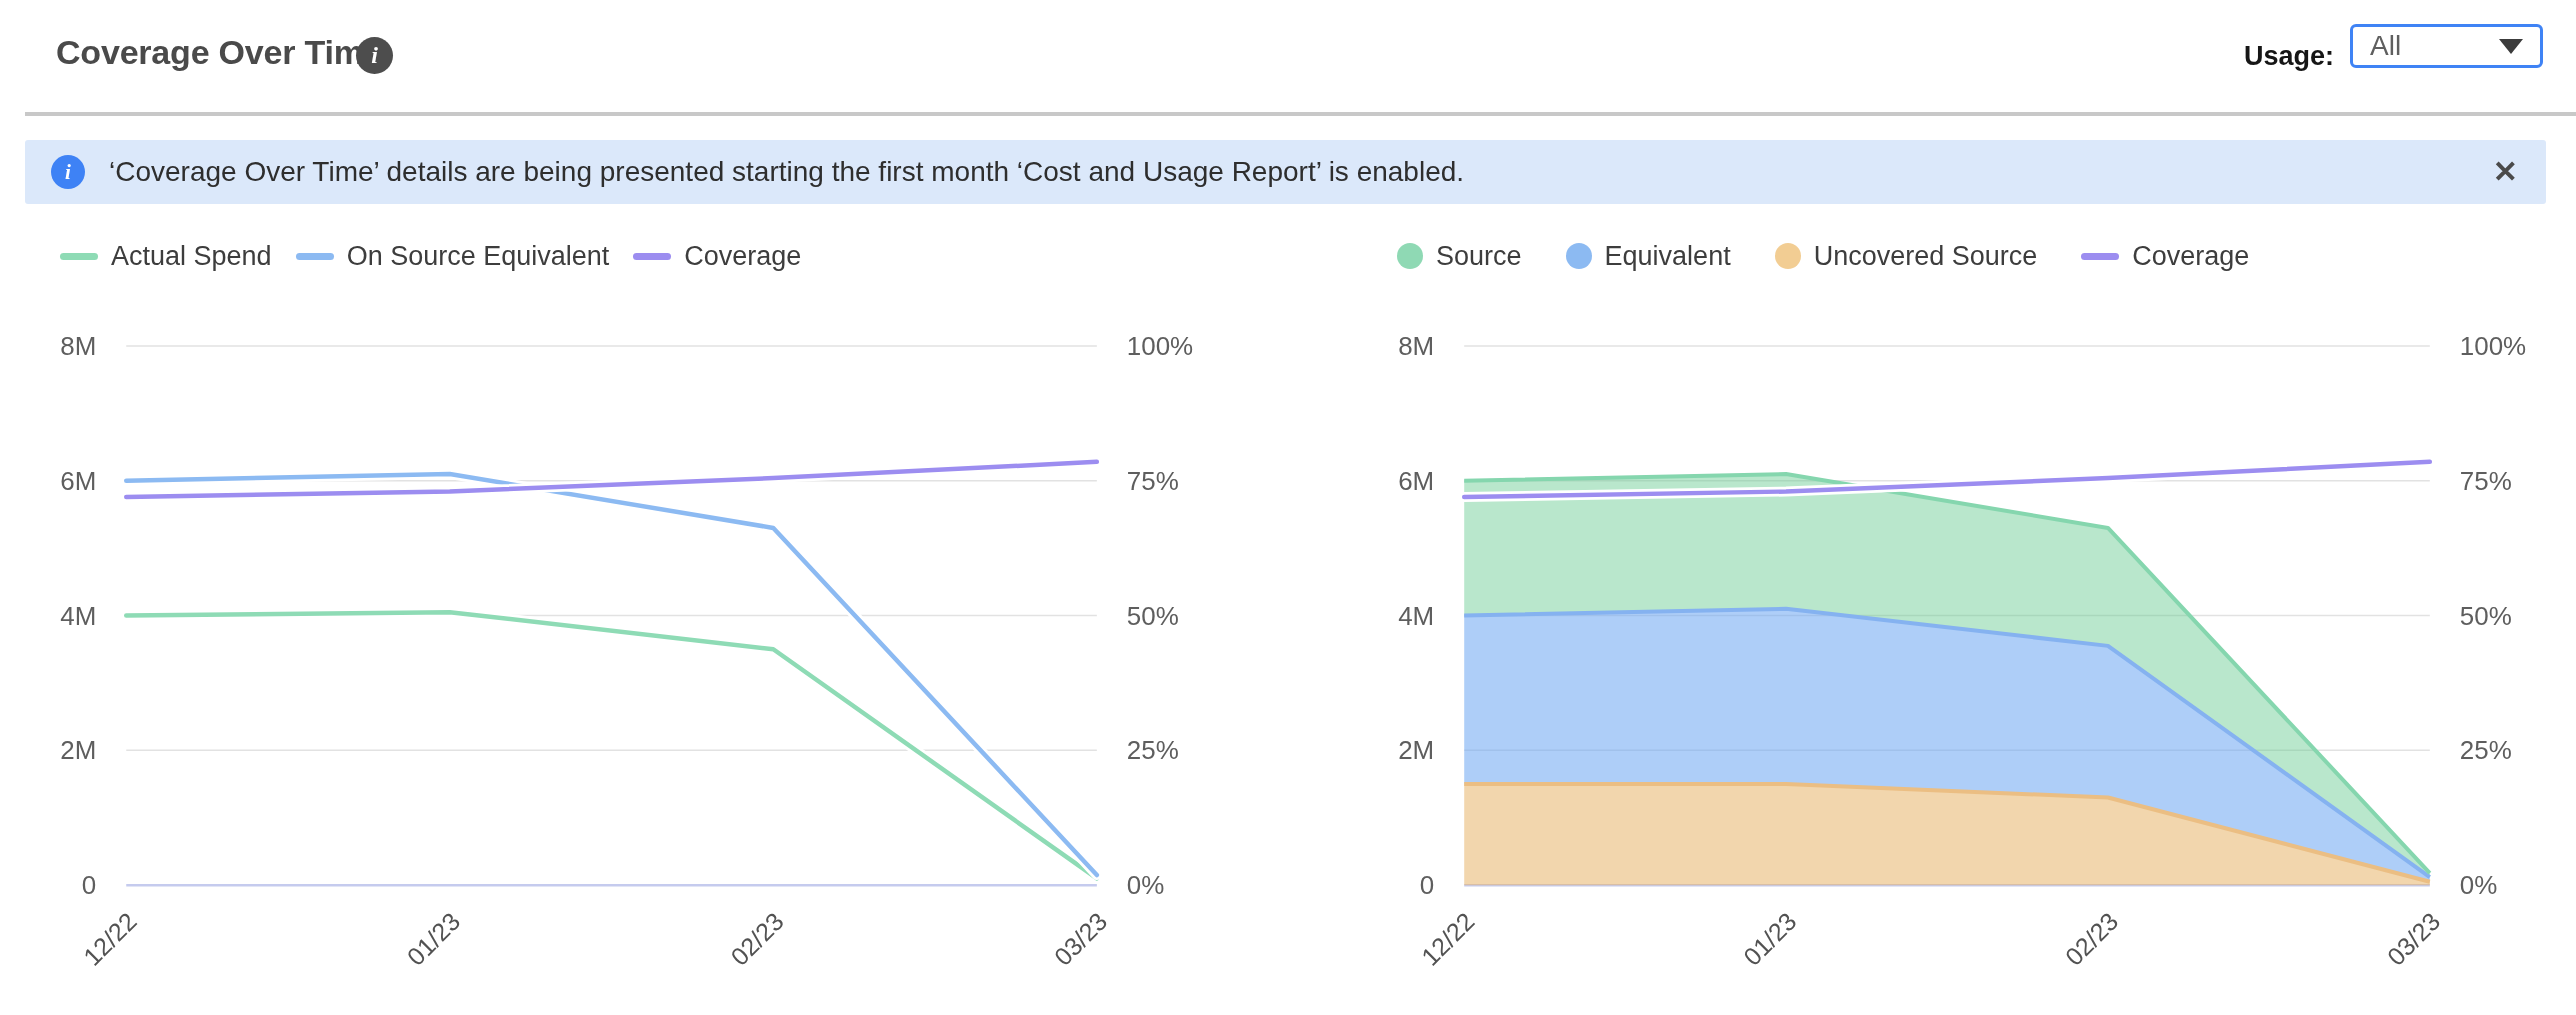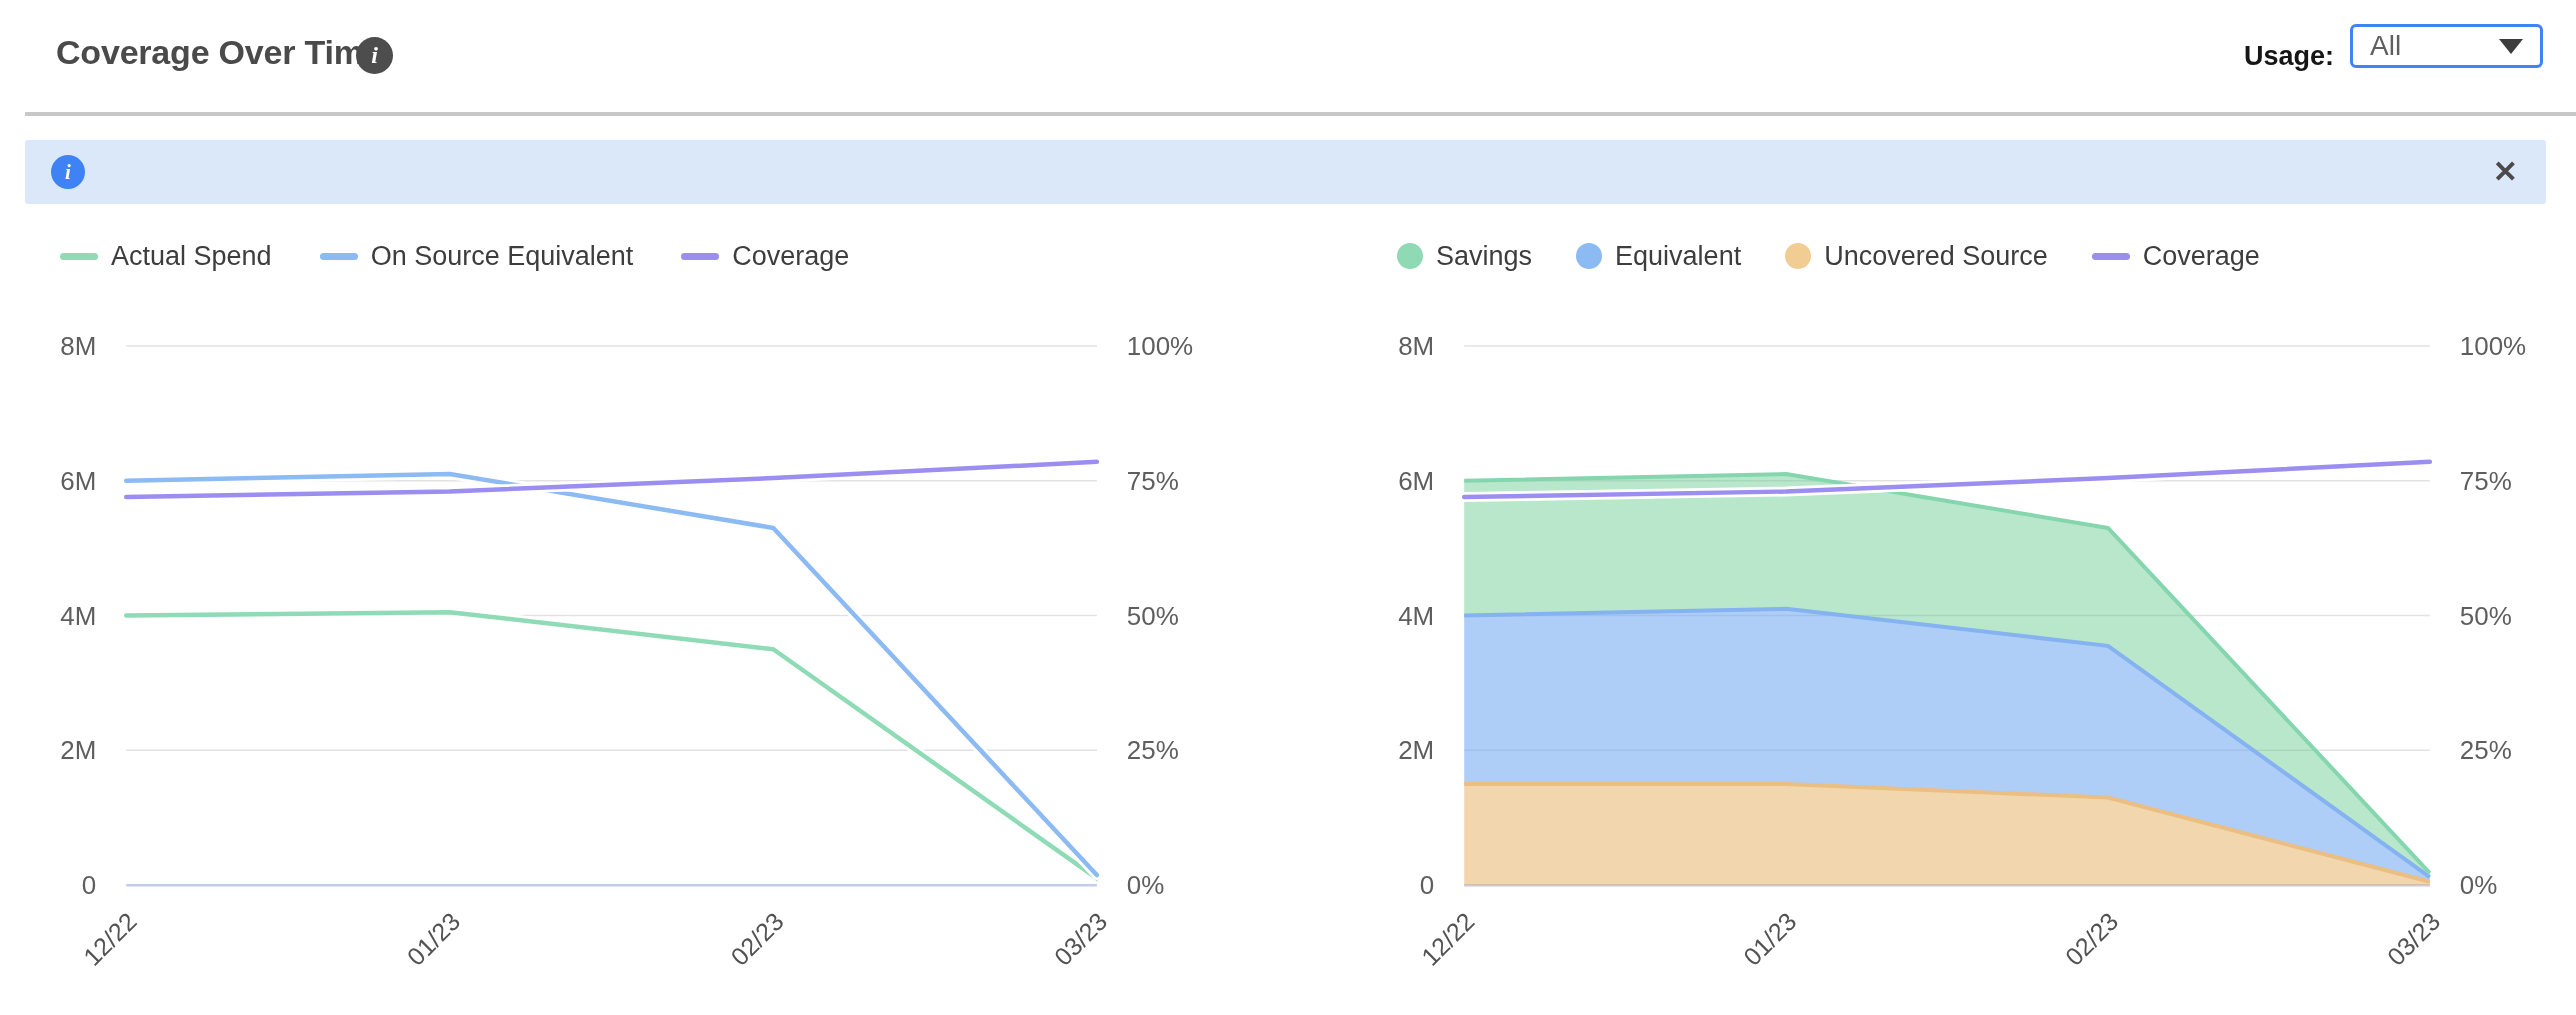--- a/index.html
+++ b/index.html
@@ -38,21 +38,21 @@
   }
   .banner-icon{
     width:34px;height:34px;border-radius:50%;background:#3e82f5;color:#fff;flex:none;
     display:flex;align-items:center;justify-content:center;
     font-family:"Liberation Serif",serif;font-style:italic;font-weight:700;font-size:21px;
   }
   .banner-text{margin-left:24px;font-size:28px;color:#2e2e2e;}
   .banner-close{margin-left:auto;font-size:30px;font-weight:600;color:#4a4a4a;cursor:pointer;line-height:1;}
   
   .legend{position:absolute;top:237px;display:flex;align-items:center;height:38px;}
-  #legend-0{left:60px;gap:48px;}
+  #legend-0{left:60px;gap:24px;}
   #legend-1{left:1397px;gap:44px;}
   .legend-item{display:flex;align-items:center;gap:13px;cursor:pointer;}
   .legend-label{font-size:27px;color:#3d3d3d;}
   .swatch-line{width:38px;height:7px;border-radius:4px;flex:none;}
   .swatch-dot{width:26px;height:26px;border-radius:50%;flex:none;}
   
   .chart{position:absolute;top:300px;}
   #chart-0{left:0;}
   #chart-1{left:1329px;}
   text.tick{font-size:26px;fill:#5e5e5e;font-family:"Liberation Sans",sans-serif;}
@@ -69,41 +69,42 @@
 <div class="source-box">
   <span class="source-value">All</span>
   <span class="caret"></span>
 </div>
 <div class="divider"></div>
 
 <div class="banner">
   <span class="banner-icon">
     <span>i</span>
   </span>
+  <span class="banner-text">‘Coverage Over Time’ details are being presented starting the first month ‘Cost and Usage Report’ is enabled.</span>
   <span class="banner-close">✕</span>
 </div>
 
 <div class="legend" id="legend-0">
     <div class="legend-item">
       <span class="swatch-line" style="background: rgb(142, 219, 181);"></span>
       <span class="legend-label">Actual Spend</span>
     </div>
     <div class="legend-item">
       <span class="swatch-line" style="background: rgb(140, 186, 242);"></span>
       <span class="legend-label">On Source Equivalent</span>
     </div>
     <div class="legend-item">
       <span class="swatch-line" style="background: rgb(156, 141, 240);"></span>
       <span class="legend-label">Coverage</span>
     </div>
   </div>
 <div class="legend" id="legend-1">
     <div class="legend-item">
       <span class="swatch-dot" style="background: rgb(143, 217, 180);"></span>
-      <span class="legend-label">Savings</span>
+      <span class="legend-label">Source</span>
     </div>
     <div class="legend-item">
       <span class="swatch-dot" style="background: rgb(140, 186, 242);"></span>
       <span class="legend-label">Equivalent</span>
     </div>
     <div class="legend-item">
       <span class="swatch-dot" style="background: rgb(242, 205, 147);"></span>
       <span class="legend-label">Uncovered Source</span>
     </div>
     <div class="legend-item">

